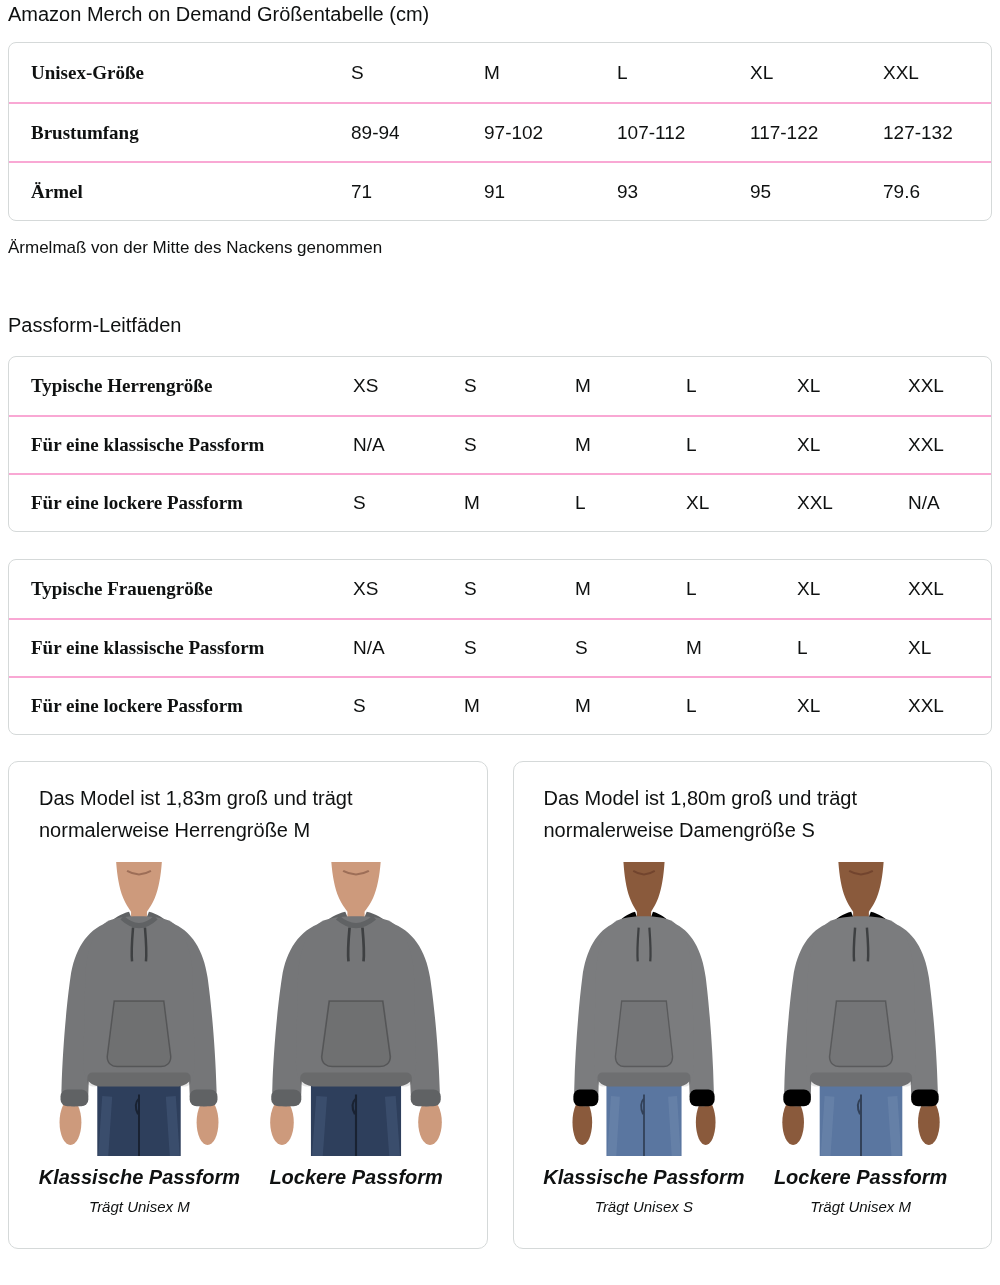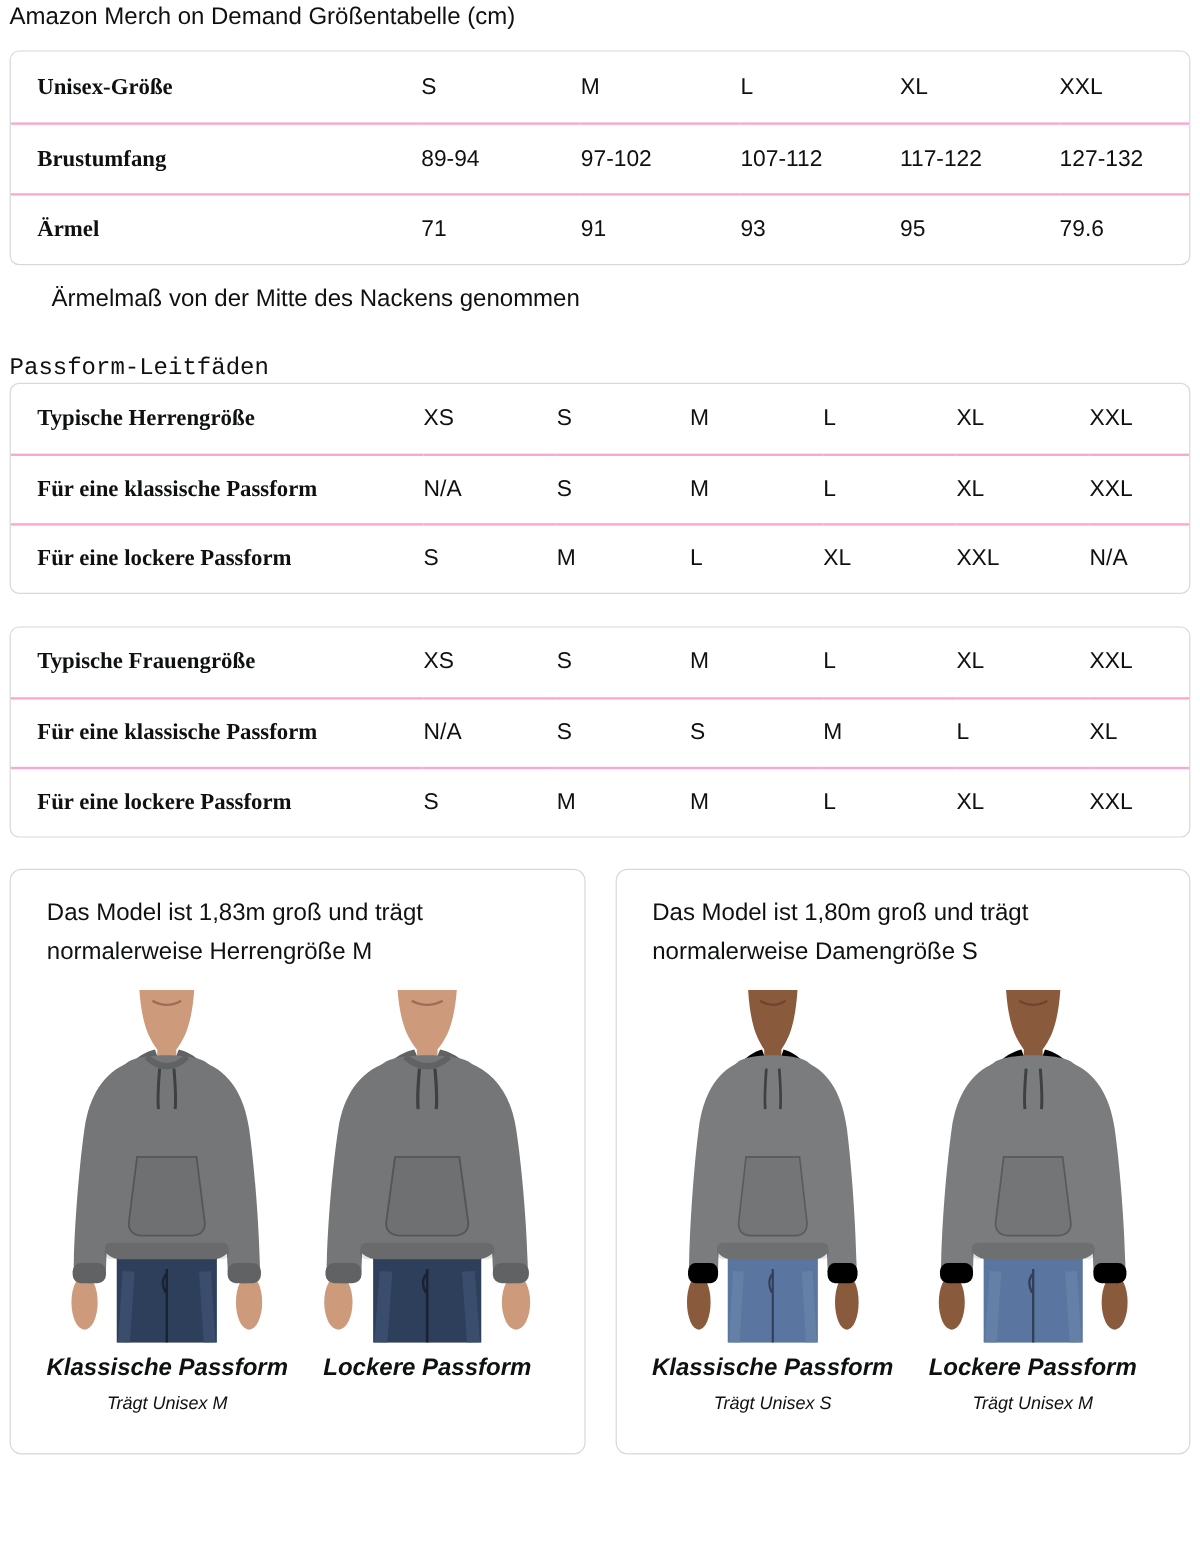--- a/index.html
+++ b/index.html
@@ -23,23 +23,23 @@
     table-layout: fixed;
     font-size: 19px;
   }
   table.sz th { text-align: left; font-weight: 700; padding-left: 22px; font-family: Liberation Serif, serif; }
   table.sz td { text-align: left; font-weight: 400; padding: 0; }
   table.sz tr + tr th, table.sz tr + tr td { border-top: 2px solid #f9a8d4; }
   table.t1 { margin-top: 16px; }
   table.t1 tr { height: 59px; }
   table.t23 tr { height: 58px; }
 
-  .measure-note { margin-top: 17px; font-size: 20px; margin-left: 35px; }
-  .section-title { margin-top: 35px; font-size: 20px; font-weight: 400; font-family: Liberation Mono, monospace; }
-  .fit-table-men { }
+  .measure-note { margin-top: 17px; font-size: 17px; }
+  .section-title { margin-top: 56px; font-size: 20px; font-weight: 400; }
+  .fit-table-men { margin-top: 19px; }
   .fit-table-women { margin-top: 27px; }
 
   .cards { margin-top: 26px; display: flex; gap: 25px; }
   .card {
     flex: 1 1 0;
     border: 1px solid #d5d9d9;
     border-radius: 10px;
     padding: 20px 22px 26px 22px;
     background: #fff;
   }

